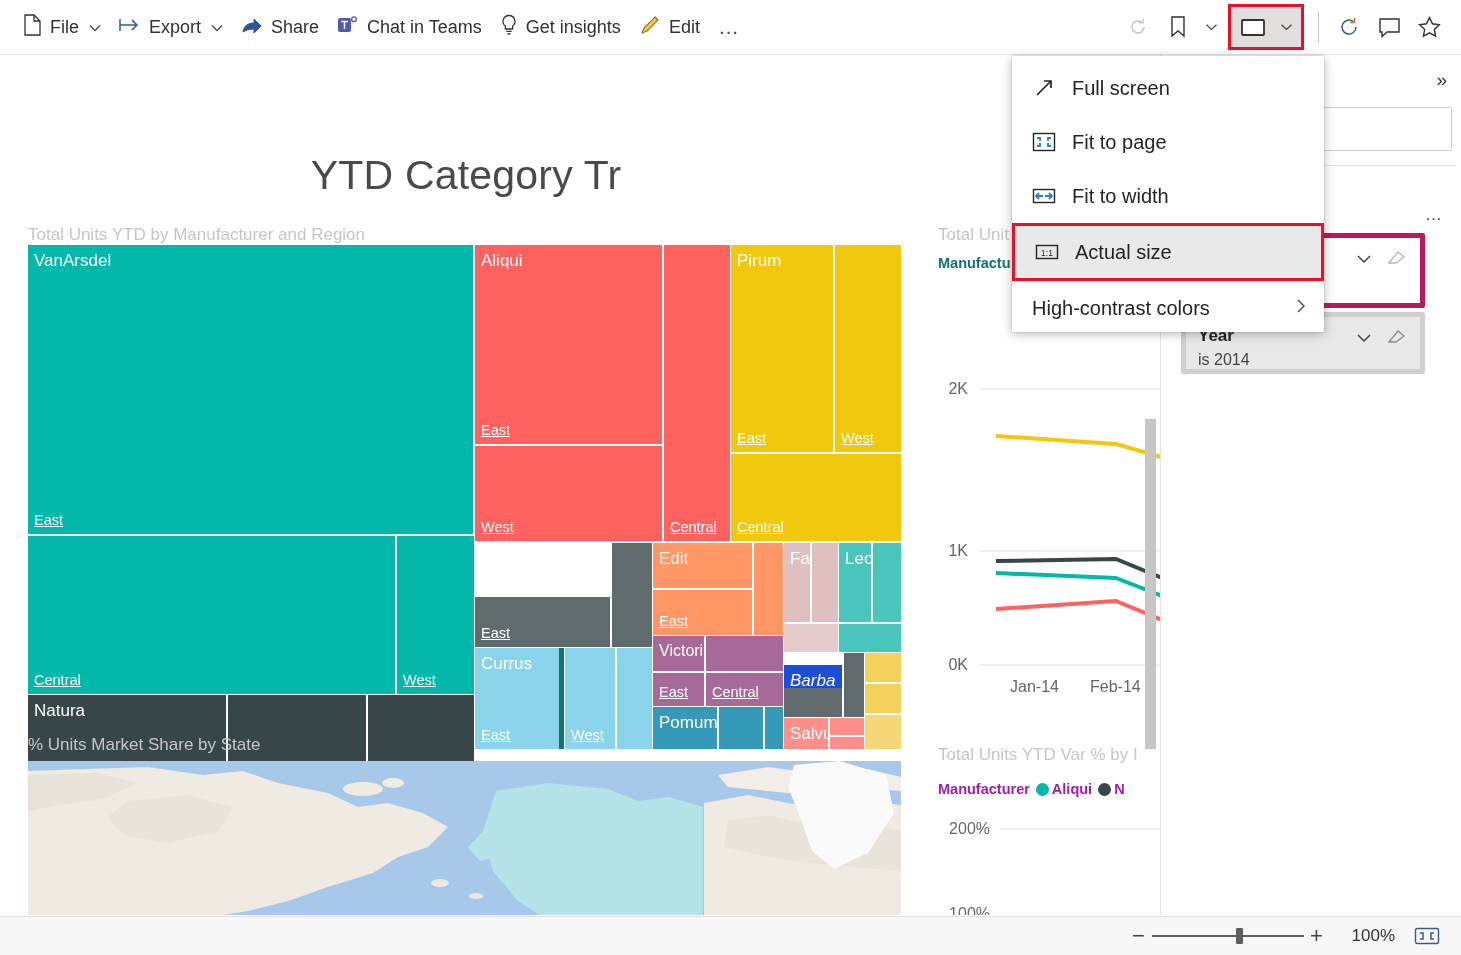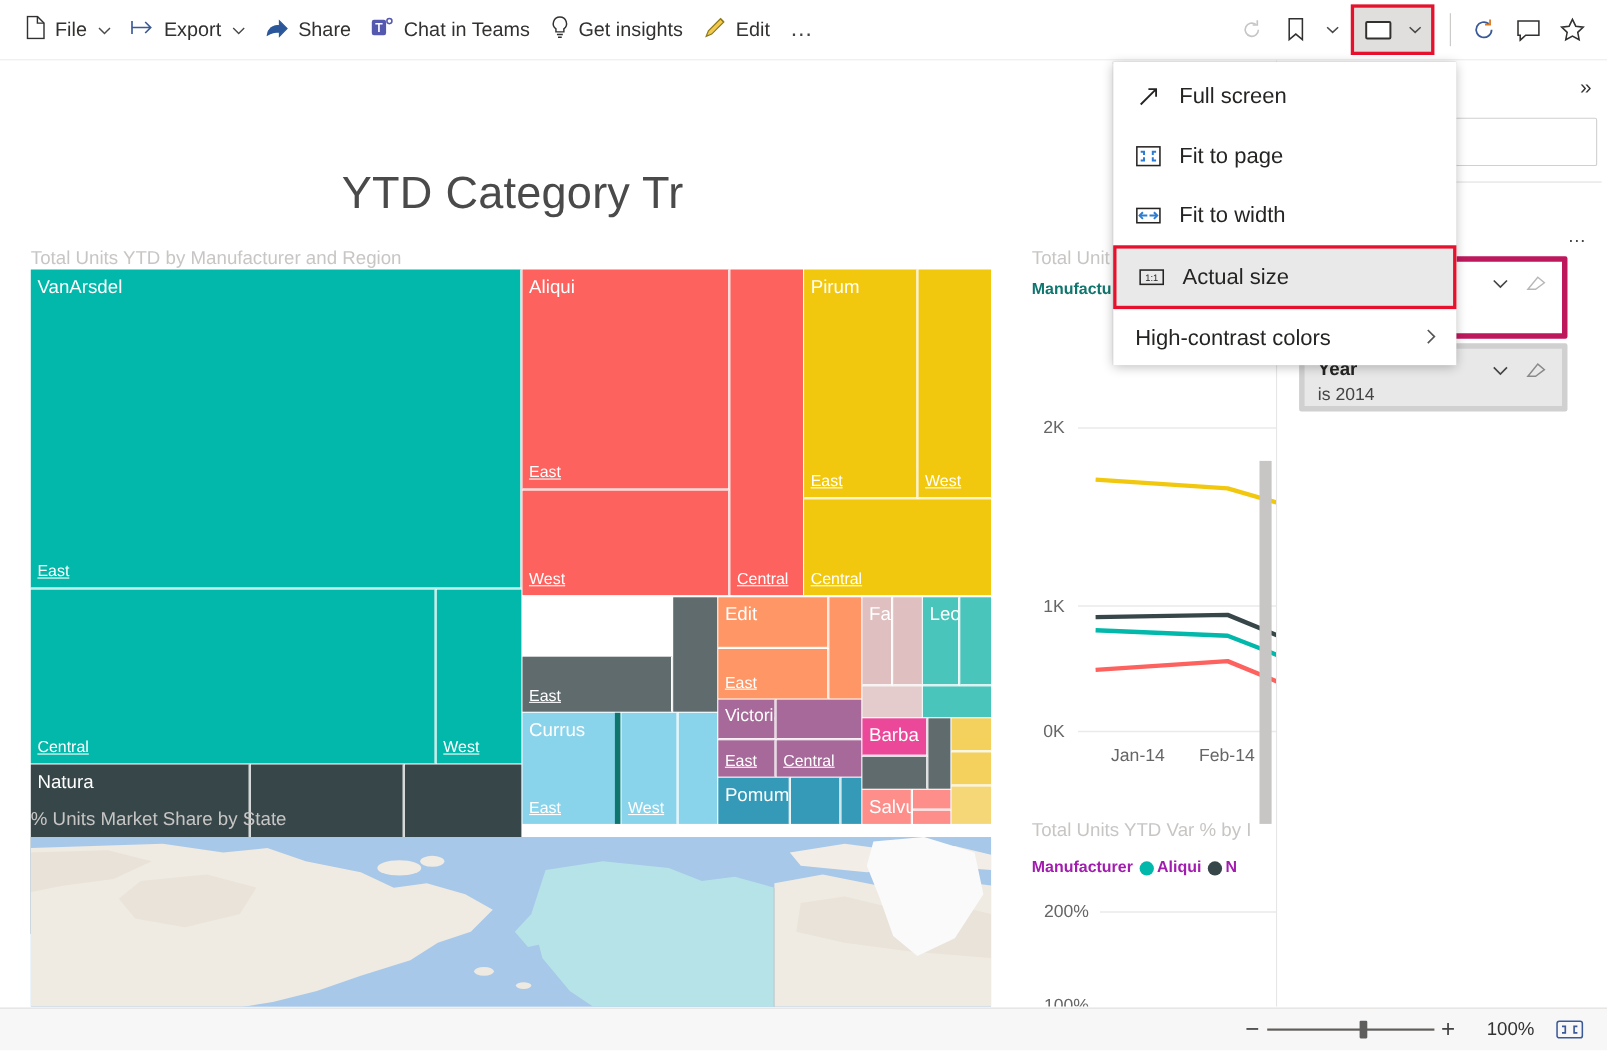--- a/index.html
+++ b/index.html
@@ -418,21 +418,21 @@
         </div>
         <div class="tile" style="left:784px;top:298px;width:26px;height:80px;background:#dfbfbf;border-bottom:1px solid #fff;"></div>
         <div class="tile" style="left:756px;top:379px;width:54px;height:28px;background:#e5cccc;"></div>
 
         <div class="tile" style="left:811px;top:298px;width:33px;height:80px;background:#4ac5bb;border-right:1px solid #fff;border-bottom:1px solid #fff;">
           <span class="lab top">Leo</span>
         </div>
         <div class="tile" style="left:845px;top:298px;width:28px;height:80px;background:#4ac5bb;border-bottom:1px solid #fff;"></div>
         <div class="tile" style="left:811px;top:379px;width:62px;height:28px;background:#4ac5bb;"></div>
 
-        <div class="tile" style="left:756px;top:408px;width:59px;height:34px;background:#ec4899;border-right:1px solid #fff;border-bottom:1px solid #fff;">
+        <div class="tile" style="left:756px;top:420px;width:59px;height:34px;background:#1d4ed8;border-right:1px solid #fff;border-bottom:1px solid #fff;font-style:italic;">
           <span class="lab top">Barba</span>
         </div>
         <div class="tile" style="left:756px;top:443px;width:59px;height:29px;background:#5f6b6d;border-right:1px solid #fff;"></div>
         <div class="tile" style="left:816px;top:408px;width:20px;height:64px;background:#5f6b6d;"></div>
 
         <div class="tile" style="left:756px;top:473px;width:45px;height:31px;background:#fd8e8a;border-right:1px solid #fff;">
           <span class="lab top">Salvus</span>
         </div>
         <div class="tile" style="left:802px;top:473px;width:34px;height:18px;background:#fd8e8a;border-bottom:1px solid #fff;"></div>
         <div class="tile" style="left:802px;top:492px;width:34px;height:12px;background:#fd8e8a;"></div>

